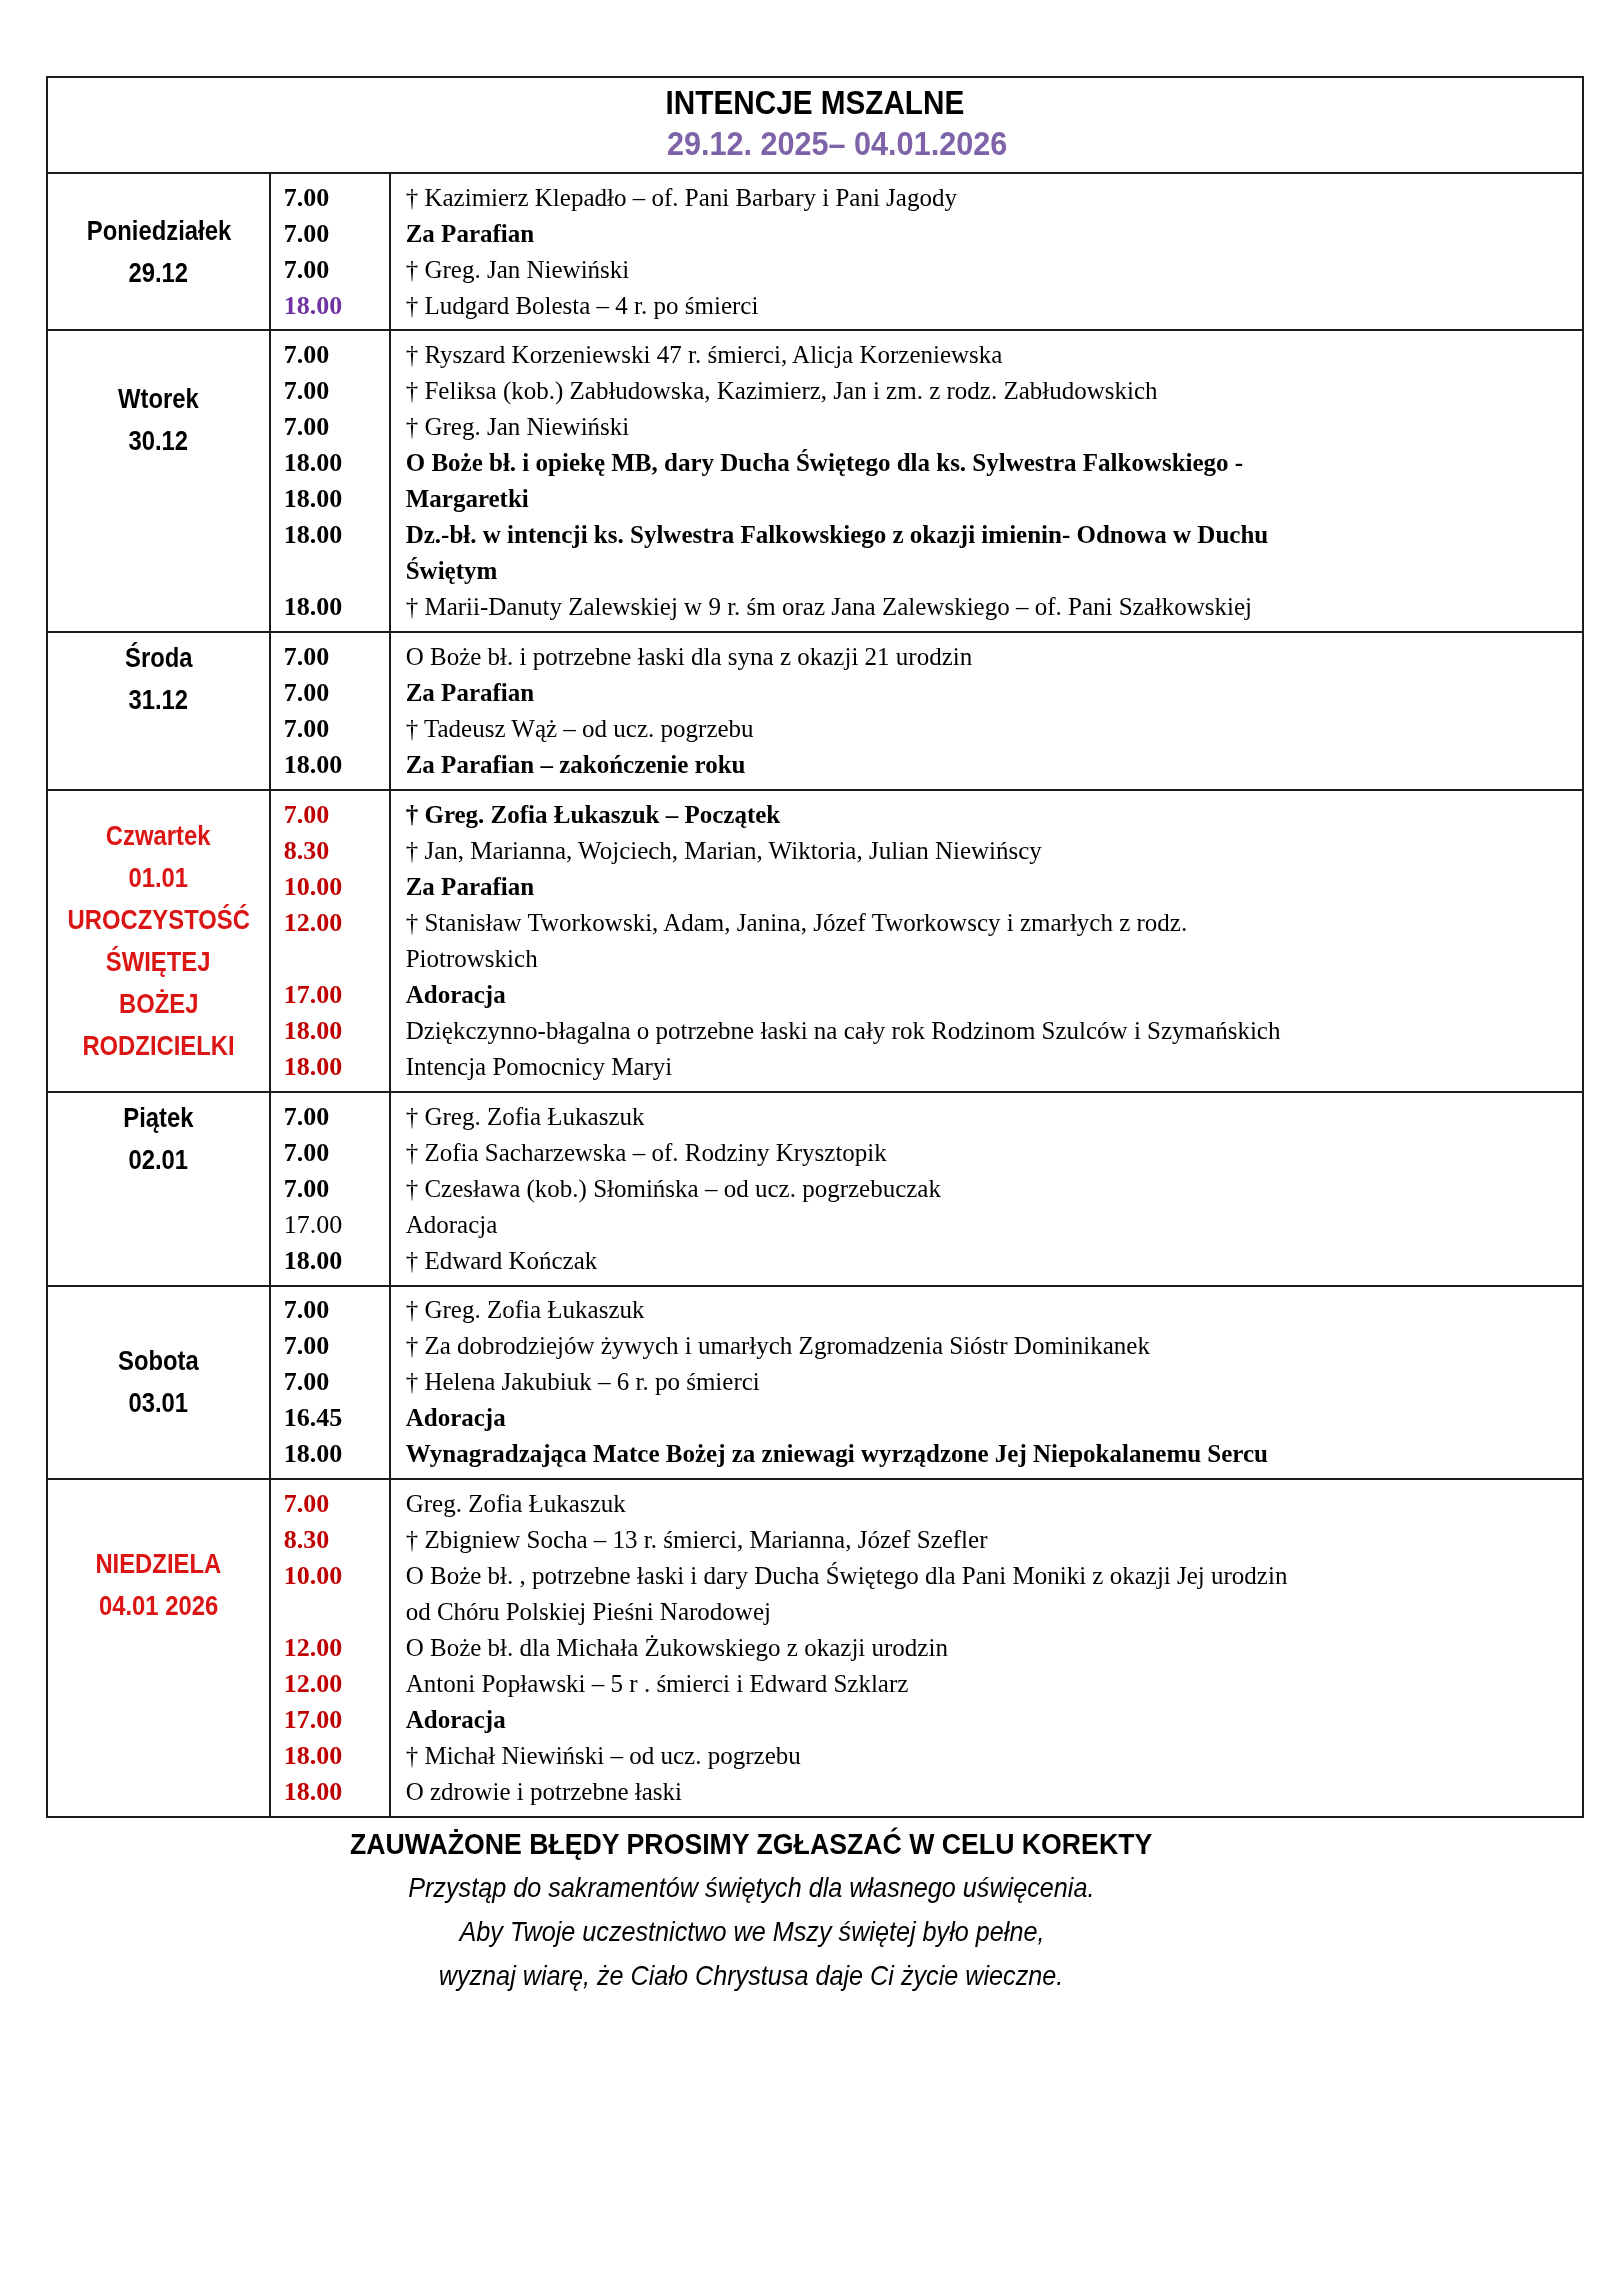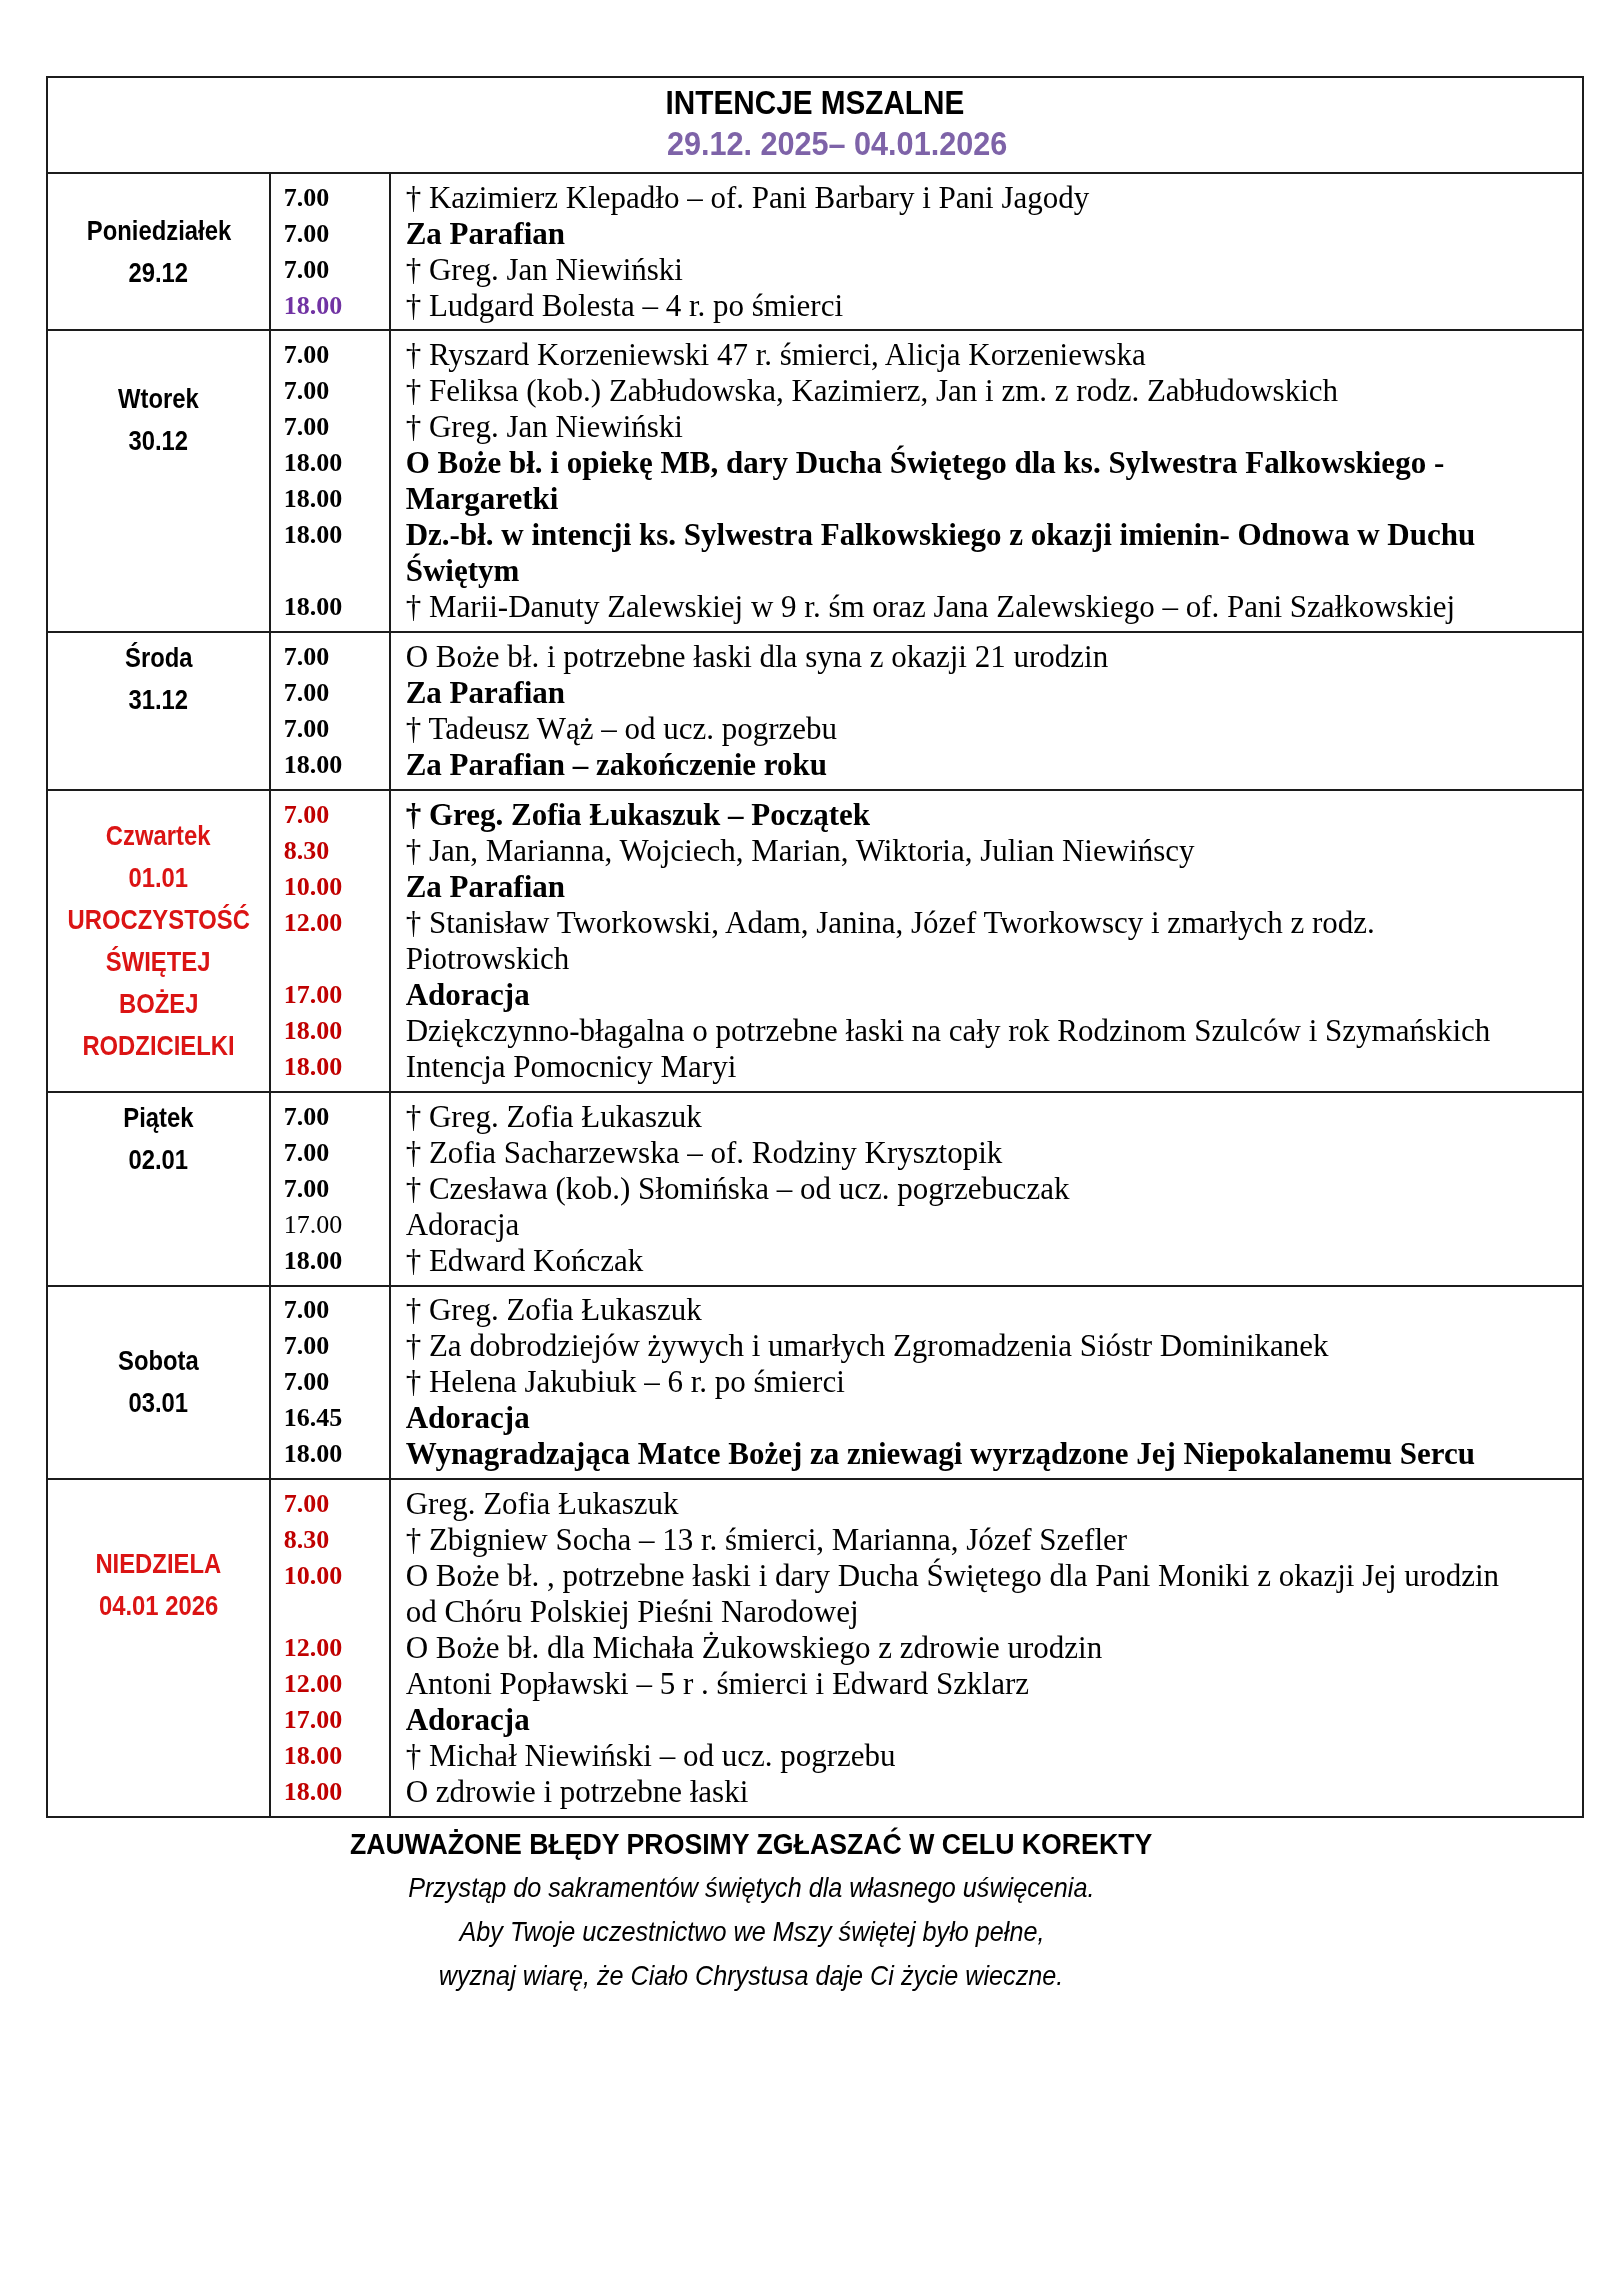--- a/index.html
+++ b/index.html
@@ -39,21 +39,21 @@
   .lines-col::before {
     content:""; position:absolute; left:118px; top:0; bottom:0; width:2px;
     background:#1c1c1c;
   }
   .line { display:flex; min-height:36px; line-height:36px; }
   .ltime {
     flex:0 0 118px; width:118px; box-sizing:border-box; padding-left:12.7px;
     font-weight:bold; font-size:26px; white-space:nowrap;
   }
   .ltime.reg { font-weight:normal; }
-  .ltext { flex:1; padding-left:16.7px; padding-right:7px; font-size:31px; }
+  .ltext { flex:1; padding-left:16.7px; padding-right:7px; font-size:25px; }
   .ltext.b { font-weight:bold; }
 
   
   .footer {
     position:absolute; top:1823px; left:0; width:1503px; text-align:center;
     font-family:"Liberation Sans", sans-serif;
   }
   .notice {
     display:inline-block; font-weight:bold; font-size:29px; line-height:43px;
     transform:scaleX(0.92); white-space:nowrap;
@@ -279,21 +279,21 @@
             <div class="line">
               <div class="ltime" style="color: rgb(192, 0, 0);">10.00</div>
               <div class="ltext">O Boże bł. , potrzebne łaski i dary Ducha Świętego dla Pani Moniki z okazji Jej urodzin</div>
             </div>
             <div class="line">
               <div class="ltime"></div>
               <div class="ltext">od Chóru Polskiej Pieśni Narodowej</div>
             </div>
             <div class="line">
               <div class="ltime" style="color: rgb(192, 0, 0);">12.00</div>
-              <div class="ltext">O Boże bł. dla Michała Żukowskiego z zdrowie urodzin</div>
+              <div class="ltext">O Boże bł. dla Michała Żukowskiego z okazji urodzin</div>
             </div>
             <div class="line">
               <div class="ltime" style="color: rgb(192, 0, 0);">12.00</div>
               <div class="ltext">Antoni Popławski – 5 r . śmierci i Edward Szklarz</div>
             </div>
             <div class="line">
               <div class="ltime" style="color: rgb(192, 0, 0);">17.00</div>
               <div class="ltext b">Adoracja</div>
             </div>
             <div class="line">

